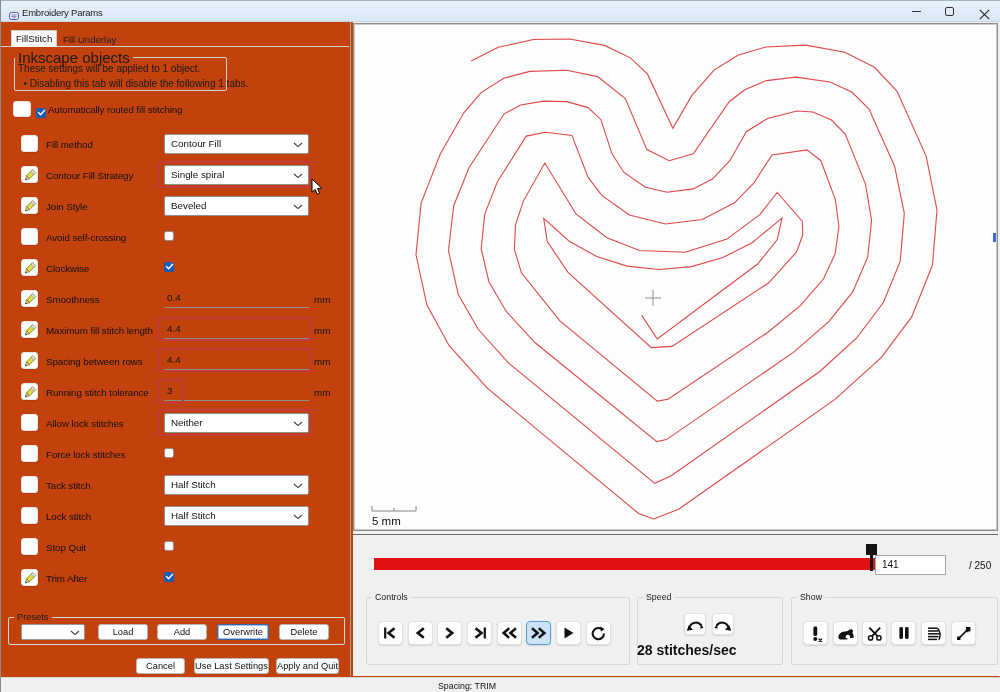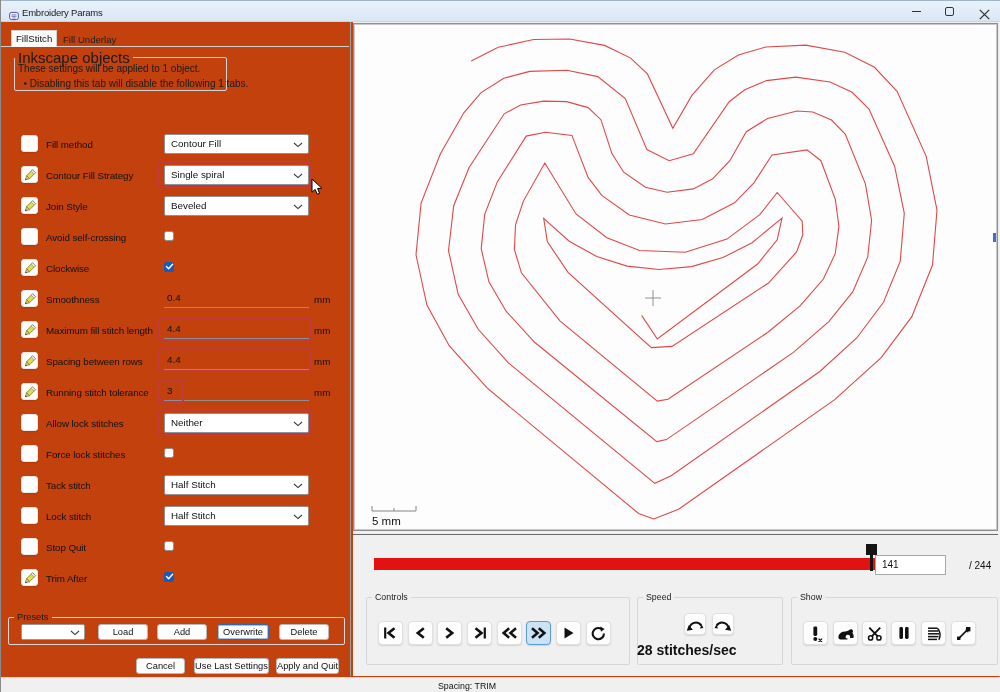--- a/index.html
+++ b/index.html
@@ -80,20 +80,27 @@
   </div>
 
   <div id="left">
     <div class="tab1">FillStitch</div>
     <div class="tab2">Fill Underlay</div>
     <div class="tabline"></div>
     <fieldset class="info">
         <legend>Inkscape objects</legend>
       </fieldset>
     <div class="infotext">These settings will be applied to 1 object.<br>&nbsp;&nbsp;• Disabling this tab will disable the following 1 tabs.</div>
+    <div class="arow">
+      <div class="bigbox"></div>
+      <span style="position:absolute;left:35px;top:4px"><div class="cbc"><svg width="9" height="9" viewBox="0 0 9 9">
+              <path d="M1.5 4.6 L3.6 6.8 L7.6 2.2" stroke="#fff" stroke-width="1.4" fill="none" stroke-linecap="round" stroke-linejoin="round"></path>
+            </svg></div></span>
+      <div class="alabel">Automatically routed fill stitching</div>
+    </div>
 <div class="prow" style="top:144px">
         <div class="icell"></div>
         <div class="plabel">Fill method</div>
         <div class="pctrl">
           <div class="dd" style="width:145px">Contour Fill<span class="dda">
               <svg width="10" height="6" viewBox="0 0 10 6">
                 <path d="M1 1 L5 4.6 L9 1" stroke="#3a3a3a" stroke-width="1.1" fill="none"></path>
               </svg>
             </span></div>
         </div>
@@ -313,21 +320,21 @@
       <path d="M370 505 V510 H414 V505 M392 507 V510" stroke="#777" stroke-width="0.9" fill="none"></path>
       <text x="370" y="524" font-size="11.5" fill="#111" font-family="Liberation Sans">5 mm</text>
       <rect x="991" y="232" width="3" height="9" fill="#3b6fd4"></rect>
     </svg>
   </div>
   <div id="sliderstrip">
     <div class="redbar"></div>
     <div class="thumb"></div>
       <div class="thumbstem"></div>
     <div class="numbox">141</div>
-    <div class="slash141">/ 244</div>
+    <div class="slash141">/ 250</div>
   </div>
 
   <fieldset class="grp" style="left:365px;top:592px;width:264px;height:73px">
       <legend>Controls</legend>
     </fieldset>
   <fieldset class="grp" style="left:636px;top:592px;width:146px;height:73px">
       <legend>Speed</legend>
     </fieldset>
   <fieldset class="grp" style="left:790px;top:592px;width:207px;height:73px">
       <legend>Show</legend>

